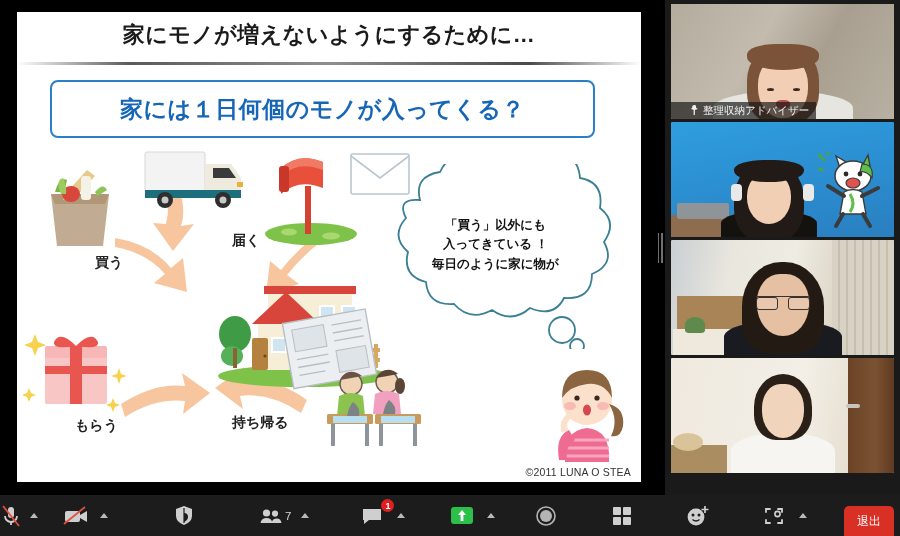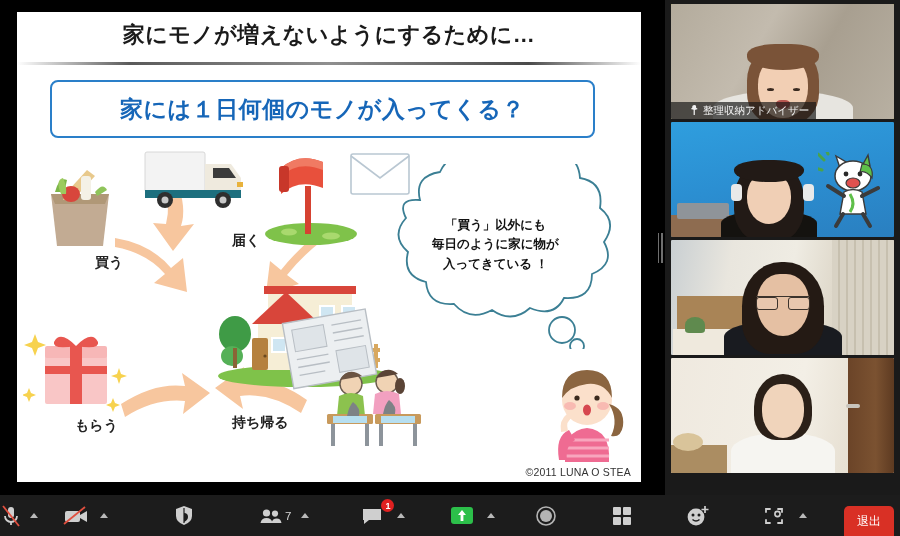--- a/index.html
+++ b/index.html
@@ -361,22 +361,22 @@
           <svg width="265" height="185" viewBox="0 0 265 185">
             <path d="M58 36 q-6 -24 20 -28 q10 -22 34 -12 q16 -20 40 -8 q20 -14 38 4
                      q26 -4 28 22 q24 4 20 30 q18 14 4 34 q12 22 -12 32 q0 26 -28 24
                      q-10 20 -34 10 q-18 16 -38 2 q-22 12 -38 -6 q-26 2 -28 -22
                      q-24 -6 -18 -30 q-18 -16 -2 -34 q-10 -20 14 -18 z" fill="#ffffff" stroke="#3b7f94" stroke-width="1.8"></path>
             <circle cx="200" cy="166" r="13" fill="#fff" stroke="#3b7f94" stroke-width="1.8"></circle>
             <circle cx="215" cy="182" r="7" fill="#fff" stroke="#3b7f94" stroke-width="1.8"></circle>
           </svg>
           <div id="bubble-text">
             <span>「買う」以外にも</span>
+            <span>入ってきている ！</span>
             <span>毎日のように家に物が</span>
-            <span>入ってきている ！</span>
           </div>
         </div>
 
         <svg width="100" height="130" style="position:absolute;left:520px;top:200px">
           <path d="M28 120 q-2 -32 22 -34 q24 2 22 34 z" fill="#ef6b92"></path>
           <g stroke="#f8a6bd" stroke-width="3" fill="none">
             <path d="M28 98 H72"></path>
               <path d="M28 106 H72"></path>
               <path d="M28 114 H72"></path>
           </g>

